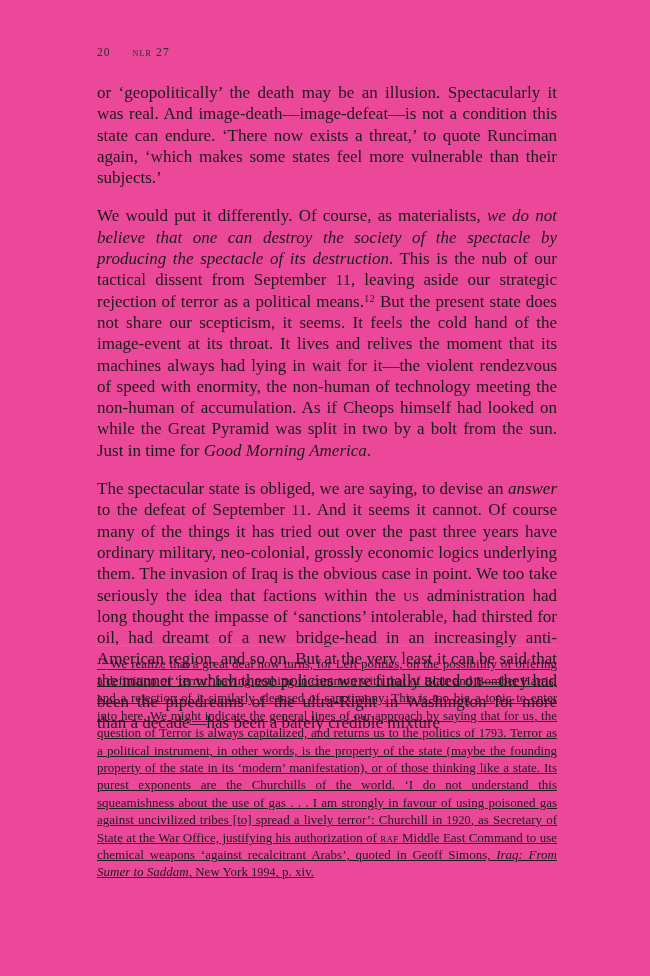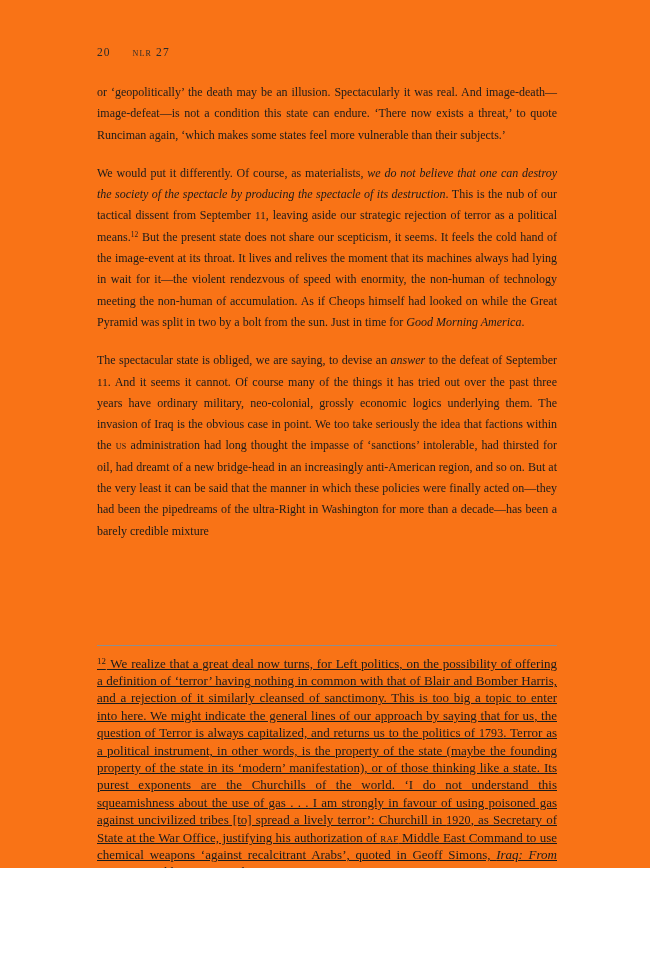--- a/index.html
+++ b/index.html
@@ -11,23 +11,23 @@
     width: 650px;
     height: 976px;
     font-family: "Liberation Serif", "DejaVu Serif", serif;
     color: #1a1a1a;
     -webkit-font-smoothing: antialiased;
   }
 
   .page {
     position: relative;
     width: 650px;
-    height: 868px;
+    height: 976px;
     box-sizing: border-box;
-    background: #f97316;
+    background: #ec4899;
     overflow: hidden;
   }
 
   .content {
     position: absolute;
     left: 97px;
     top: 0;
     width: 460px;
   }
 
@@ -51,21 +51,21 @@
     text-transform: lowercase;
     letter-spacing: 0.1em;
   }
 
   
   .body-block {
     margin-top: 18px;
   }
   p.para {
     margin: 0 0 17px 0;
-    font-size: 12px;
+    font-size: 17px;
     line-height: 21.3px;
     text-align: justify;
     text-justify: inter-word;
     hyphens: manual;
     color: #1b1b1b;
   }
   p.para:last-child {
     margin-bottom: 16px;
   }
   .it {

